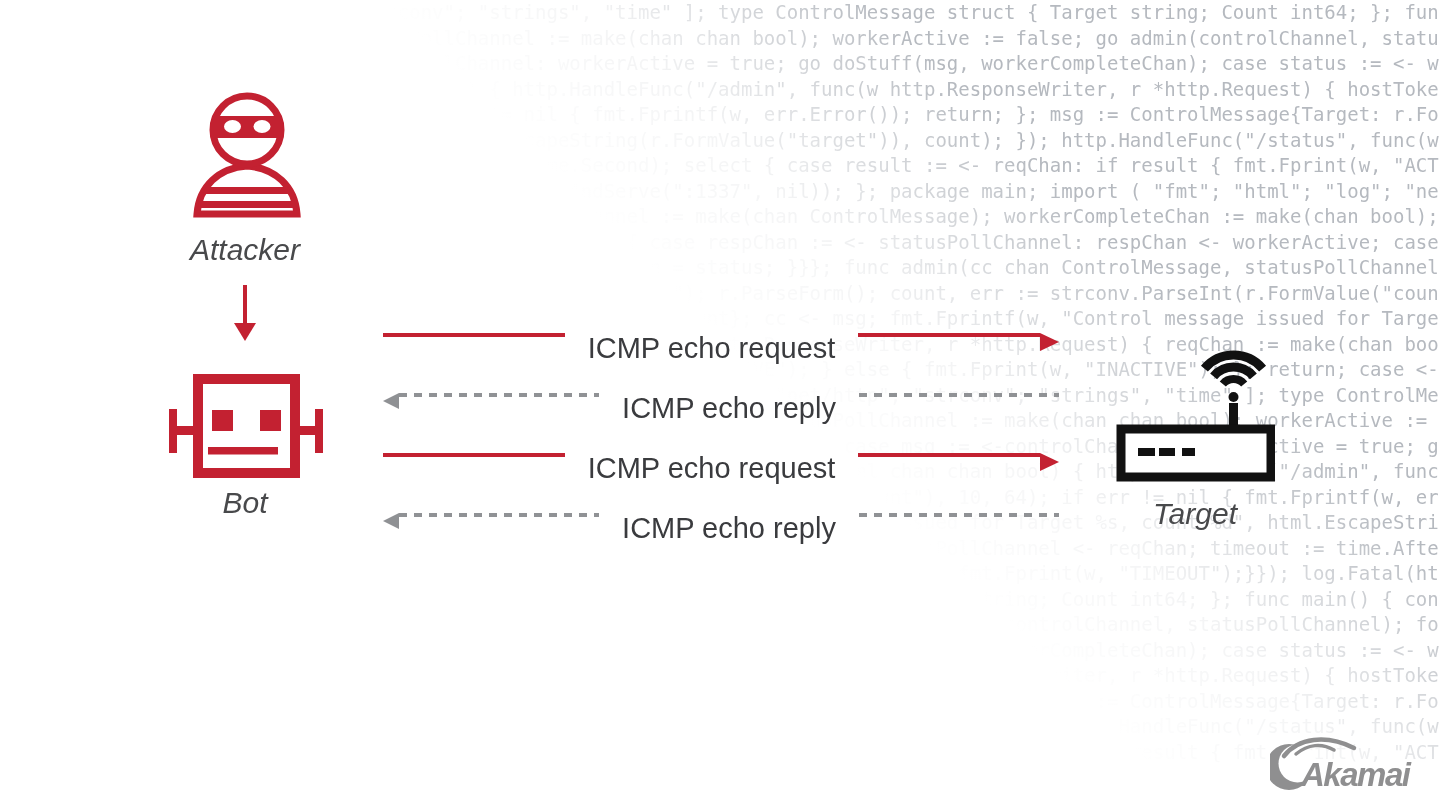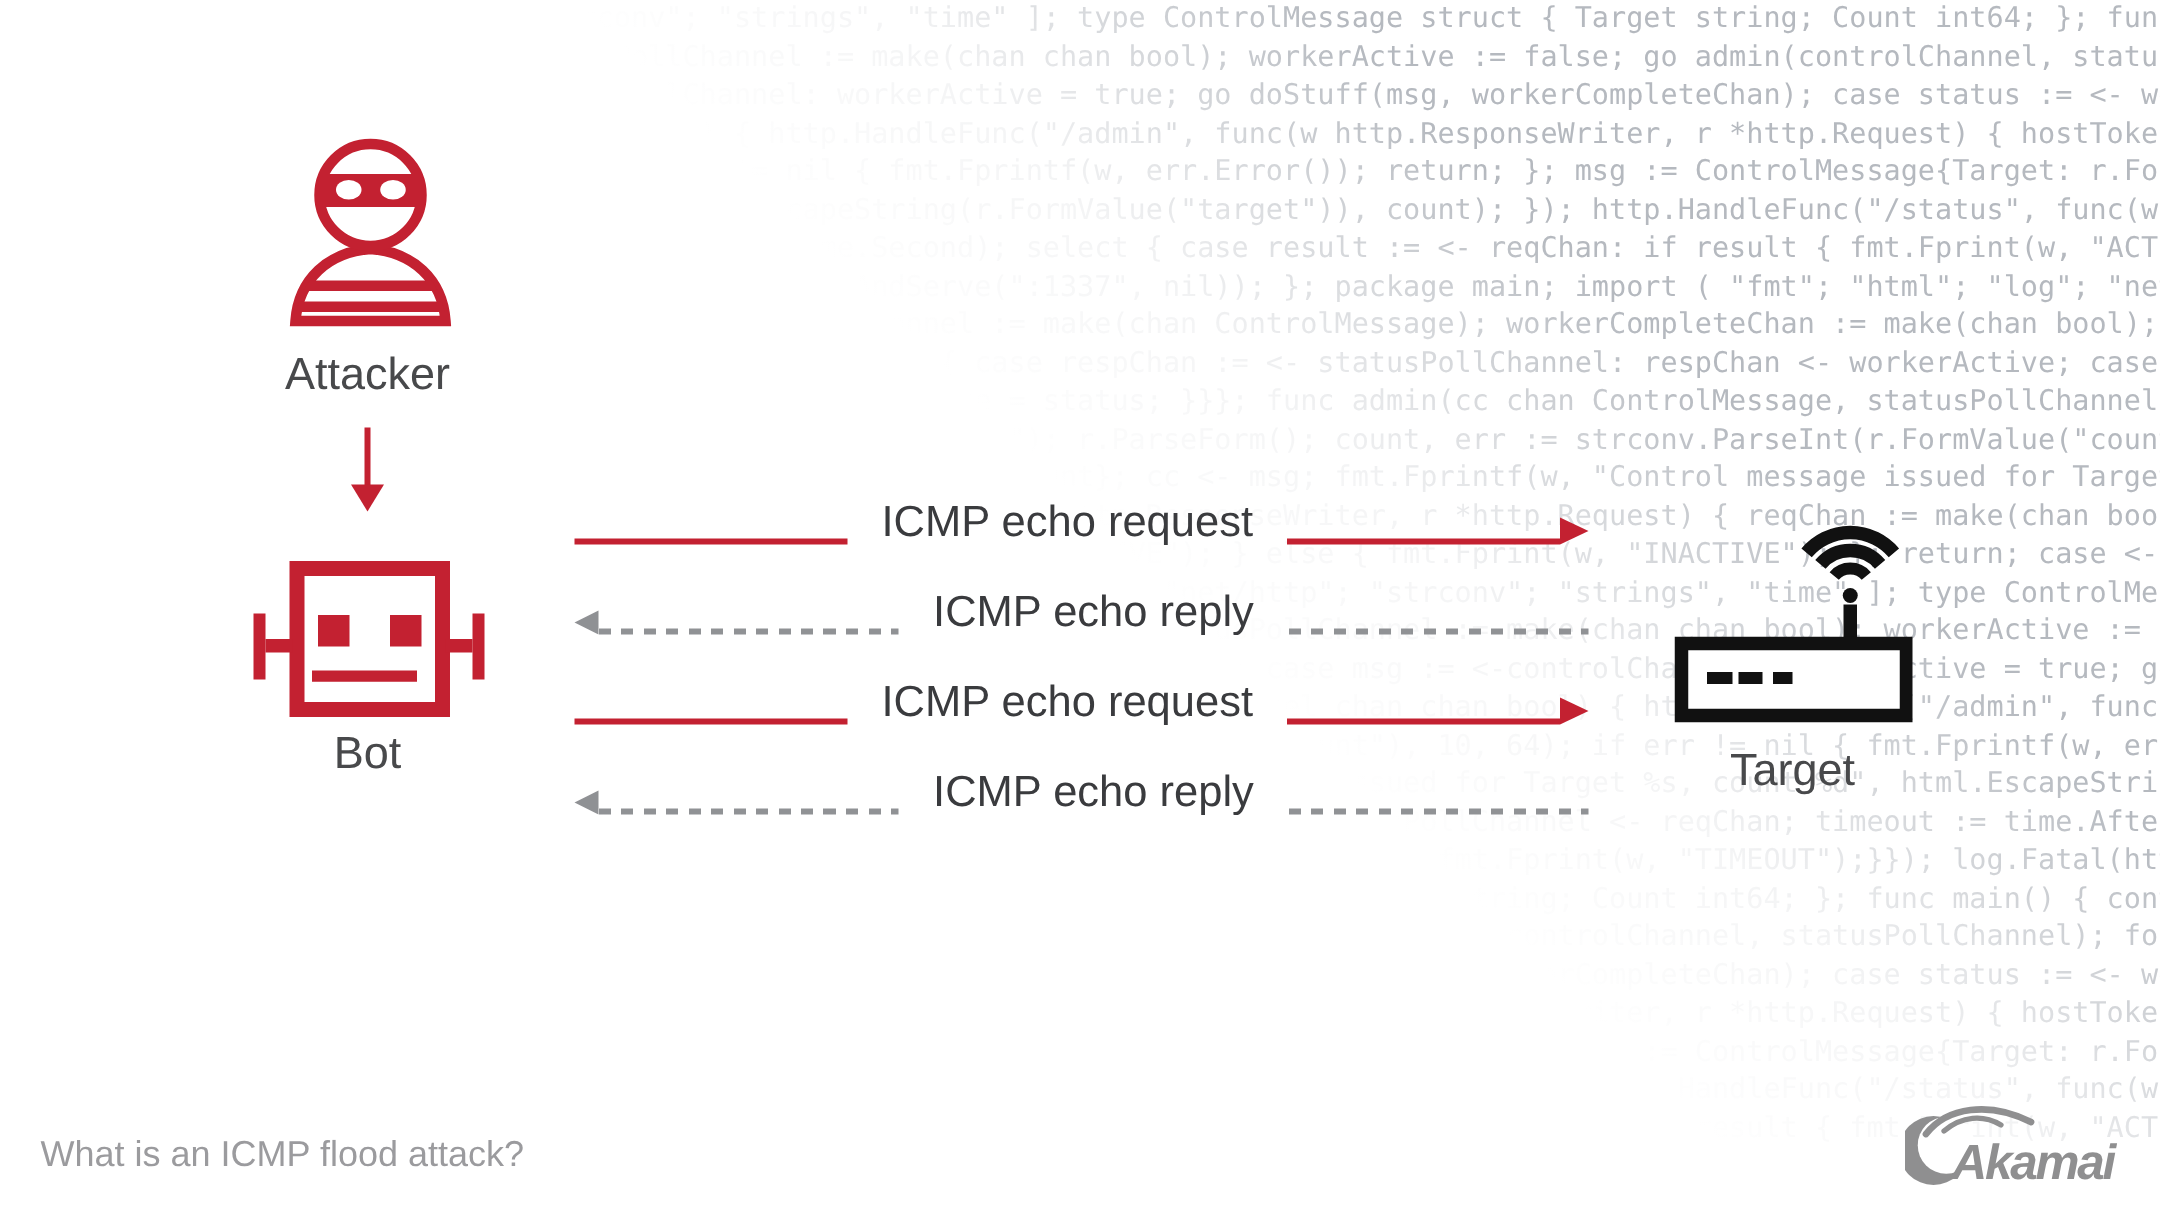--- a/index.html
+++ b/index.html
@@ -8,34 +8,34 @@
 
   
   .bg-code{position:absolute;left:-300px;top:0;width:2320px;margin:0;
            font-family:"DejaVu Sans Mono",monospace;font-size:19px;line-height:25.5px;
            color:#b5b9bf;white-space:pre-wrap;word-wrap:break-word;user-select:none;}
   .fade-overlay{position:absolute;left:0;top:0;width:1440px;height:810px;
            background:linear-gradient(225deg,rgba(255,255,255,0) 0%,rgba(255,255,255,0) 25%,
                       rgba(255,255,255,0.85) 38%,#ffffff 47%);}
 
   
-  .node-label{position:absolute;width:220px;text-align:center;font-size:30px;color:#48494b;}
+  .node-label{position:absolute;width:220px;text-align:center;font-size:30px;color:#48494b;font-style:italic;}
   .lbl-attacker{left:135px;top:233px;}
   .lbl-bot{left:135px;top:486px;}
   .lbl-router{left:1085px;top:497px;}
 
   
   .icon{position:absolute;}
   .attacker-svg{left:185px;top:85px;}
   .downarrow-svg{left:228px;top:283px;}
   .bot-svg{left:168px;top:366px;}
   .router-svg{left:1113px;top:348px;}
 
   
-  .msg-row{position:absolute;left:383px;width:676px;height:30px;display:flex;align-items:flex-end;}
+  .msg-row{position:absolute;left:383px;width:676px;height:30px;display:flex;align-items:flex-start;}
   .row-1{top:333px;} .row-2{top:393px;} .row-3{top:453px;} .row-4{top:513px;}
   .msg-label{font-size:29px;color:#3a3b3e;white-space:nowrap;margin:0 23px;line-height:30px;}
   .line-solid{flex:1;height:4px;background:#c32131;}
   .line-dashed{flex:1;height:4px;
      background:repeating-linear-gradient(90deg,#909295 0 8px,rgba(0,0,0,0) 8px 15px);}
   .head-right{width:0;height:0;border-top:9px solid transparent;border-bottom:9px solid transparent;
      border-left:19px solid #c32131;}
   .head-left{width:0;height:0;border-top:8px solid transparent;border-bottom:8px solid transparent;
      border-right:16px solid #8f9194;}
 
@@ -127,21 +127,20 @@
     <div class="head-right"></div>
   </div>
 
   <div class="msg-row row-4">
     <div class="head-left"></div>
     <div class="line-dashed"></div>
     <span class="msg-label">ICMP echo reply</span>
     <div class="line-dashed"></div>
   </div>
 
-  <div class="footer-question">What is an ICMP flood attack?</div>
 
   <svg class="icon logo-svg" width="170" height="70" viewBox="0 0 170 70">
     <circle cx="19" cy="33" r="23" fill="#8f8f90"></circle>
     <circle cx="27.5" cy="29.5" r="19" fill="#ffffff"></circle>
     <path d="M 14,22 C 28,4 56,0 84,14" fill="none" stroke="#8f8f90" stroke-width="4.5" stroke-linecap="round"></path>
     <path d="M 26,20 C 38,10 52,9 64,16" fill="none" stroke="#8f8f90" stroke-width="3.5" stroke-linecap="round"></path>
     <text class="logo-text" x="31" y="52">Akamai</text>
   </svg>
 
 </div>

